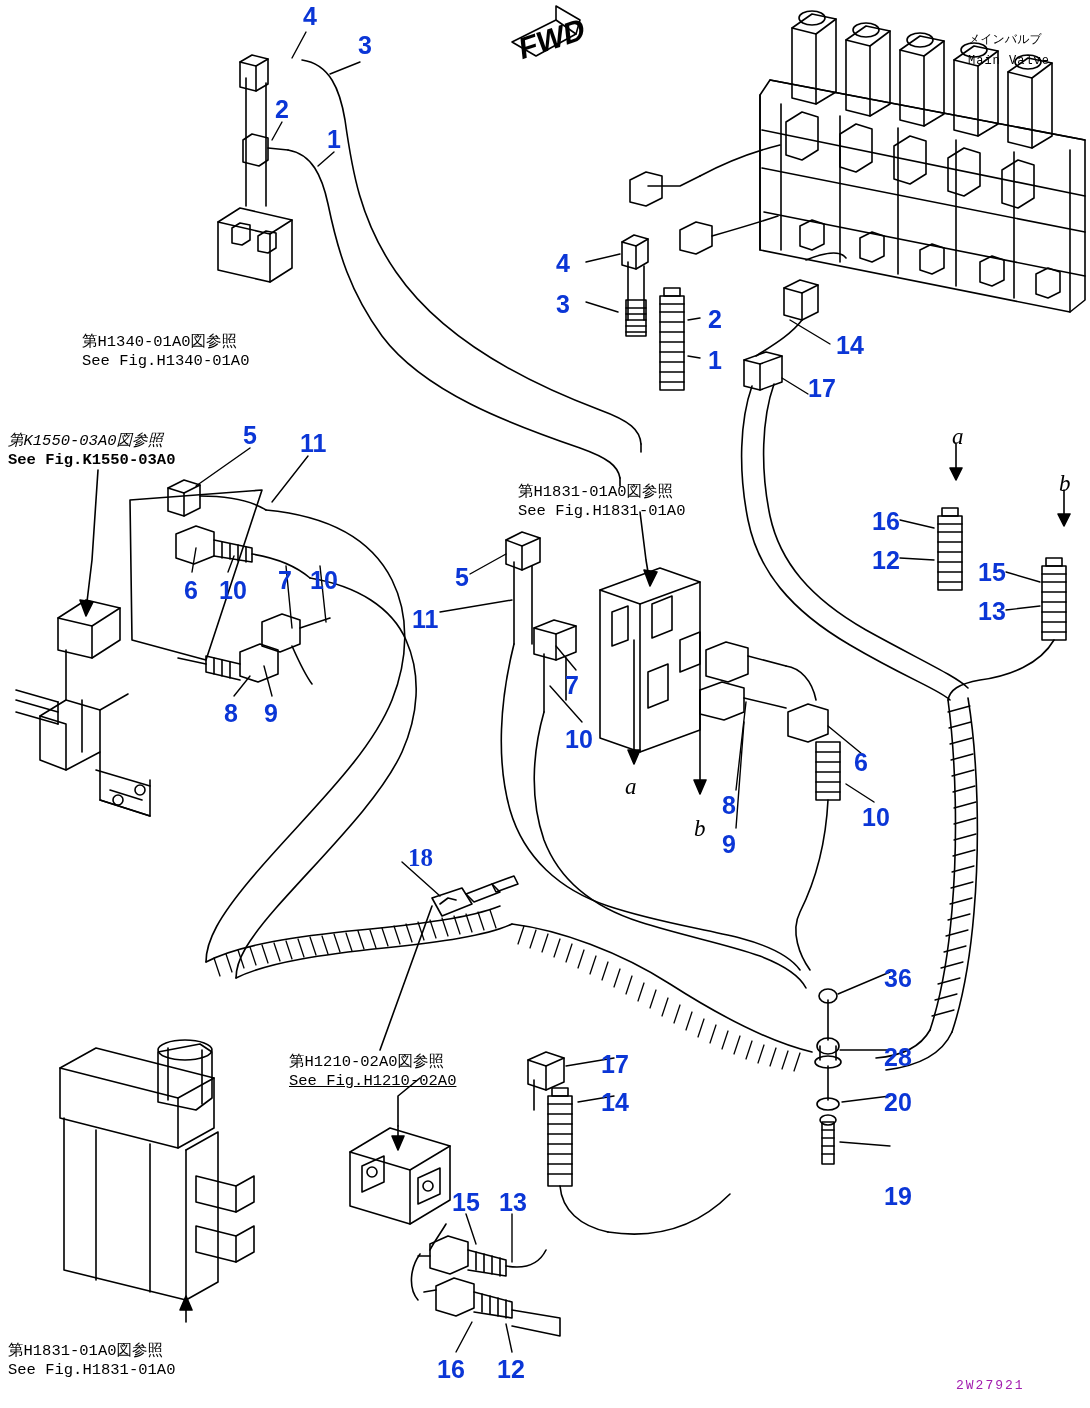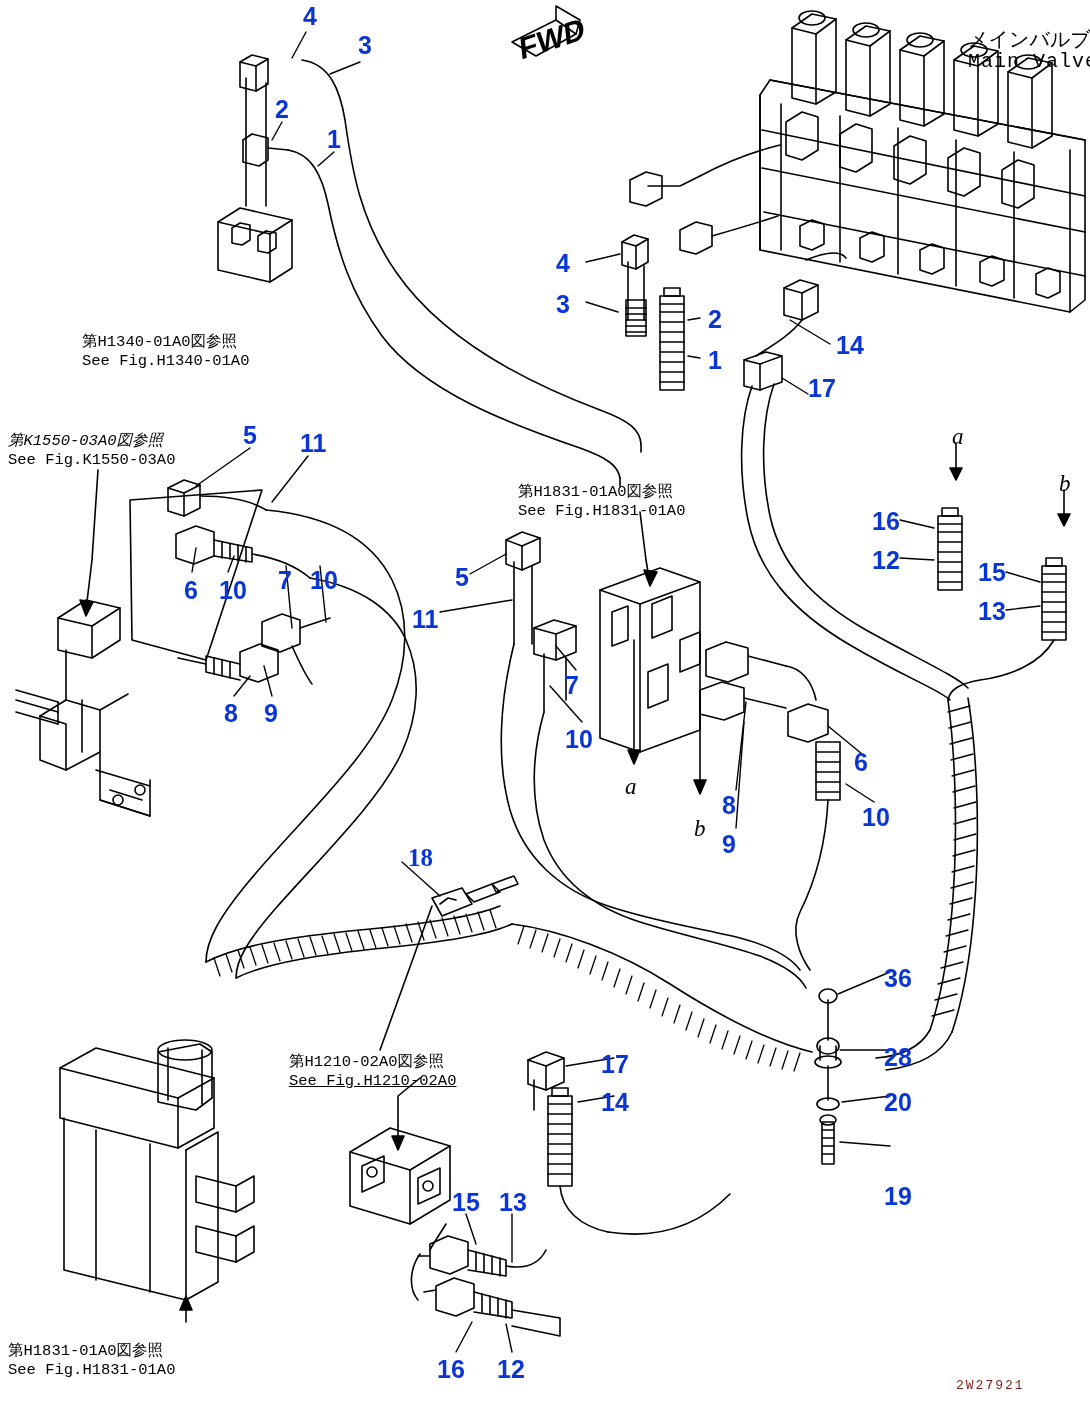--- a/index.html
+++ b/index.html
@@ -37,35 +37,35 @@
     color: #000000;
     font-family: "Liberation Mono", monospace;
     font-size: 15.5px;
     line-height: 18px;
     white-space: pre;
   }
   .label-jp {
     position: absolute;
     color: #000000;
     font-family: "Liberation Sans", sans-serif;
-    font-size: 20px;
+    font-size: 12px;
     line-height: 19px;
     white-space: pre;
   }
   .marker {
     position: absolute;
     color: #000000;
     font-family: "Liberation Serif", serif;
     font-style: italic;
     font-size: 23px;
     line-height: 23px;
   }
   .drawingno {
     position: absolute;
-    color: #7f1d1d;
+    color: #a21caf;
     font-family: "Liberation Mono", monospace;
     font-size: 13px;
     letter-spacing: 2px;
     white-space: nowrap;
   }
   .fwd {
     position: absolute;
     color: #000000;
     font-family: "Liberation Sans", sans-serif;
     font-weight: bold;
@@ -449,21 +449,21 @@
 
   <div class="fwd" style="left:518px; top:22px;">FWD</div>
 
   <div class="label-jp" style="left:968px; top:30px;">メインバルブ</div>
   <div class="label-jp" style="left:968px; top:52px; font-family:Liberation Mono, monospace; letter-spacing:1px;">Main Valve</div>
 
   <div class="refnote" style="left:82px; top:333px;">第H1340-01A0図参照</div>
   <div class="refnote" style="left:82px; top:352px;">See Fig.H1340-01A0</div>
 
   <div class="refnote" style="left:8px; top:432px;font-style:italic;">第K1550-03A0図参照</div>
-  <div class="refnote" style="left:8px; top:451px;">See Fig.K1550-03A0</div>
+  <div class="refnote" style="left:8px; top:451px;font-weight:bold;">See Fig.K1550-03A0</div>
 
   <div class="refnote" style="left:518px; top:483px;">第H1831-01A0図参照</div>
   <div class="refnote" style="left:518px; top:502px;">See Fig.H1831-01A0</div>
 
   <div class="refnote" style="left:289px; top:1053px;">第H1210-02A0図参照</div>
   <div class="refnote" style="left:289px; top:1072px;text-decoration:underline;">See Fig.H1210-02A0</div>
 
   <div class="refnote" style="left:8px; top:1342px;">第H1831-01A0図参照</div>
   <div class="refnote" style="left:8px; top:1361px;">See Fig.H1831-01A0</div>
 

